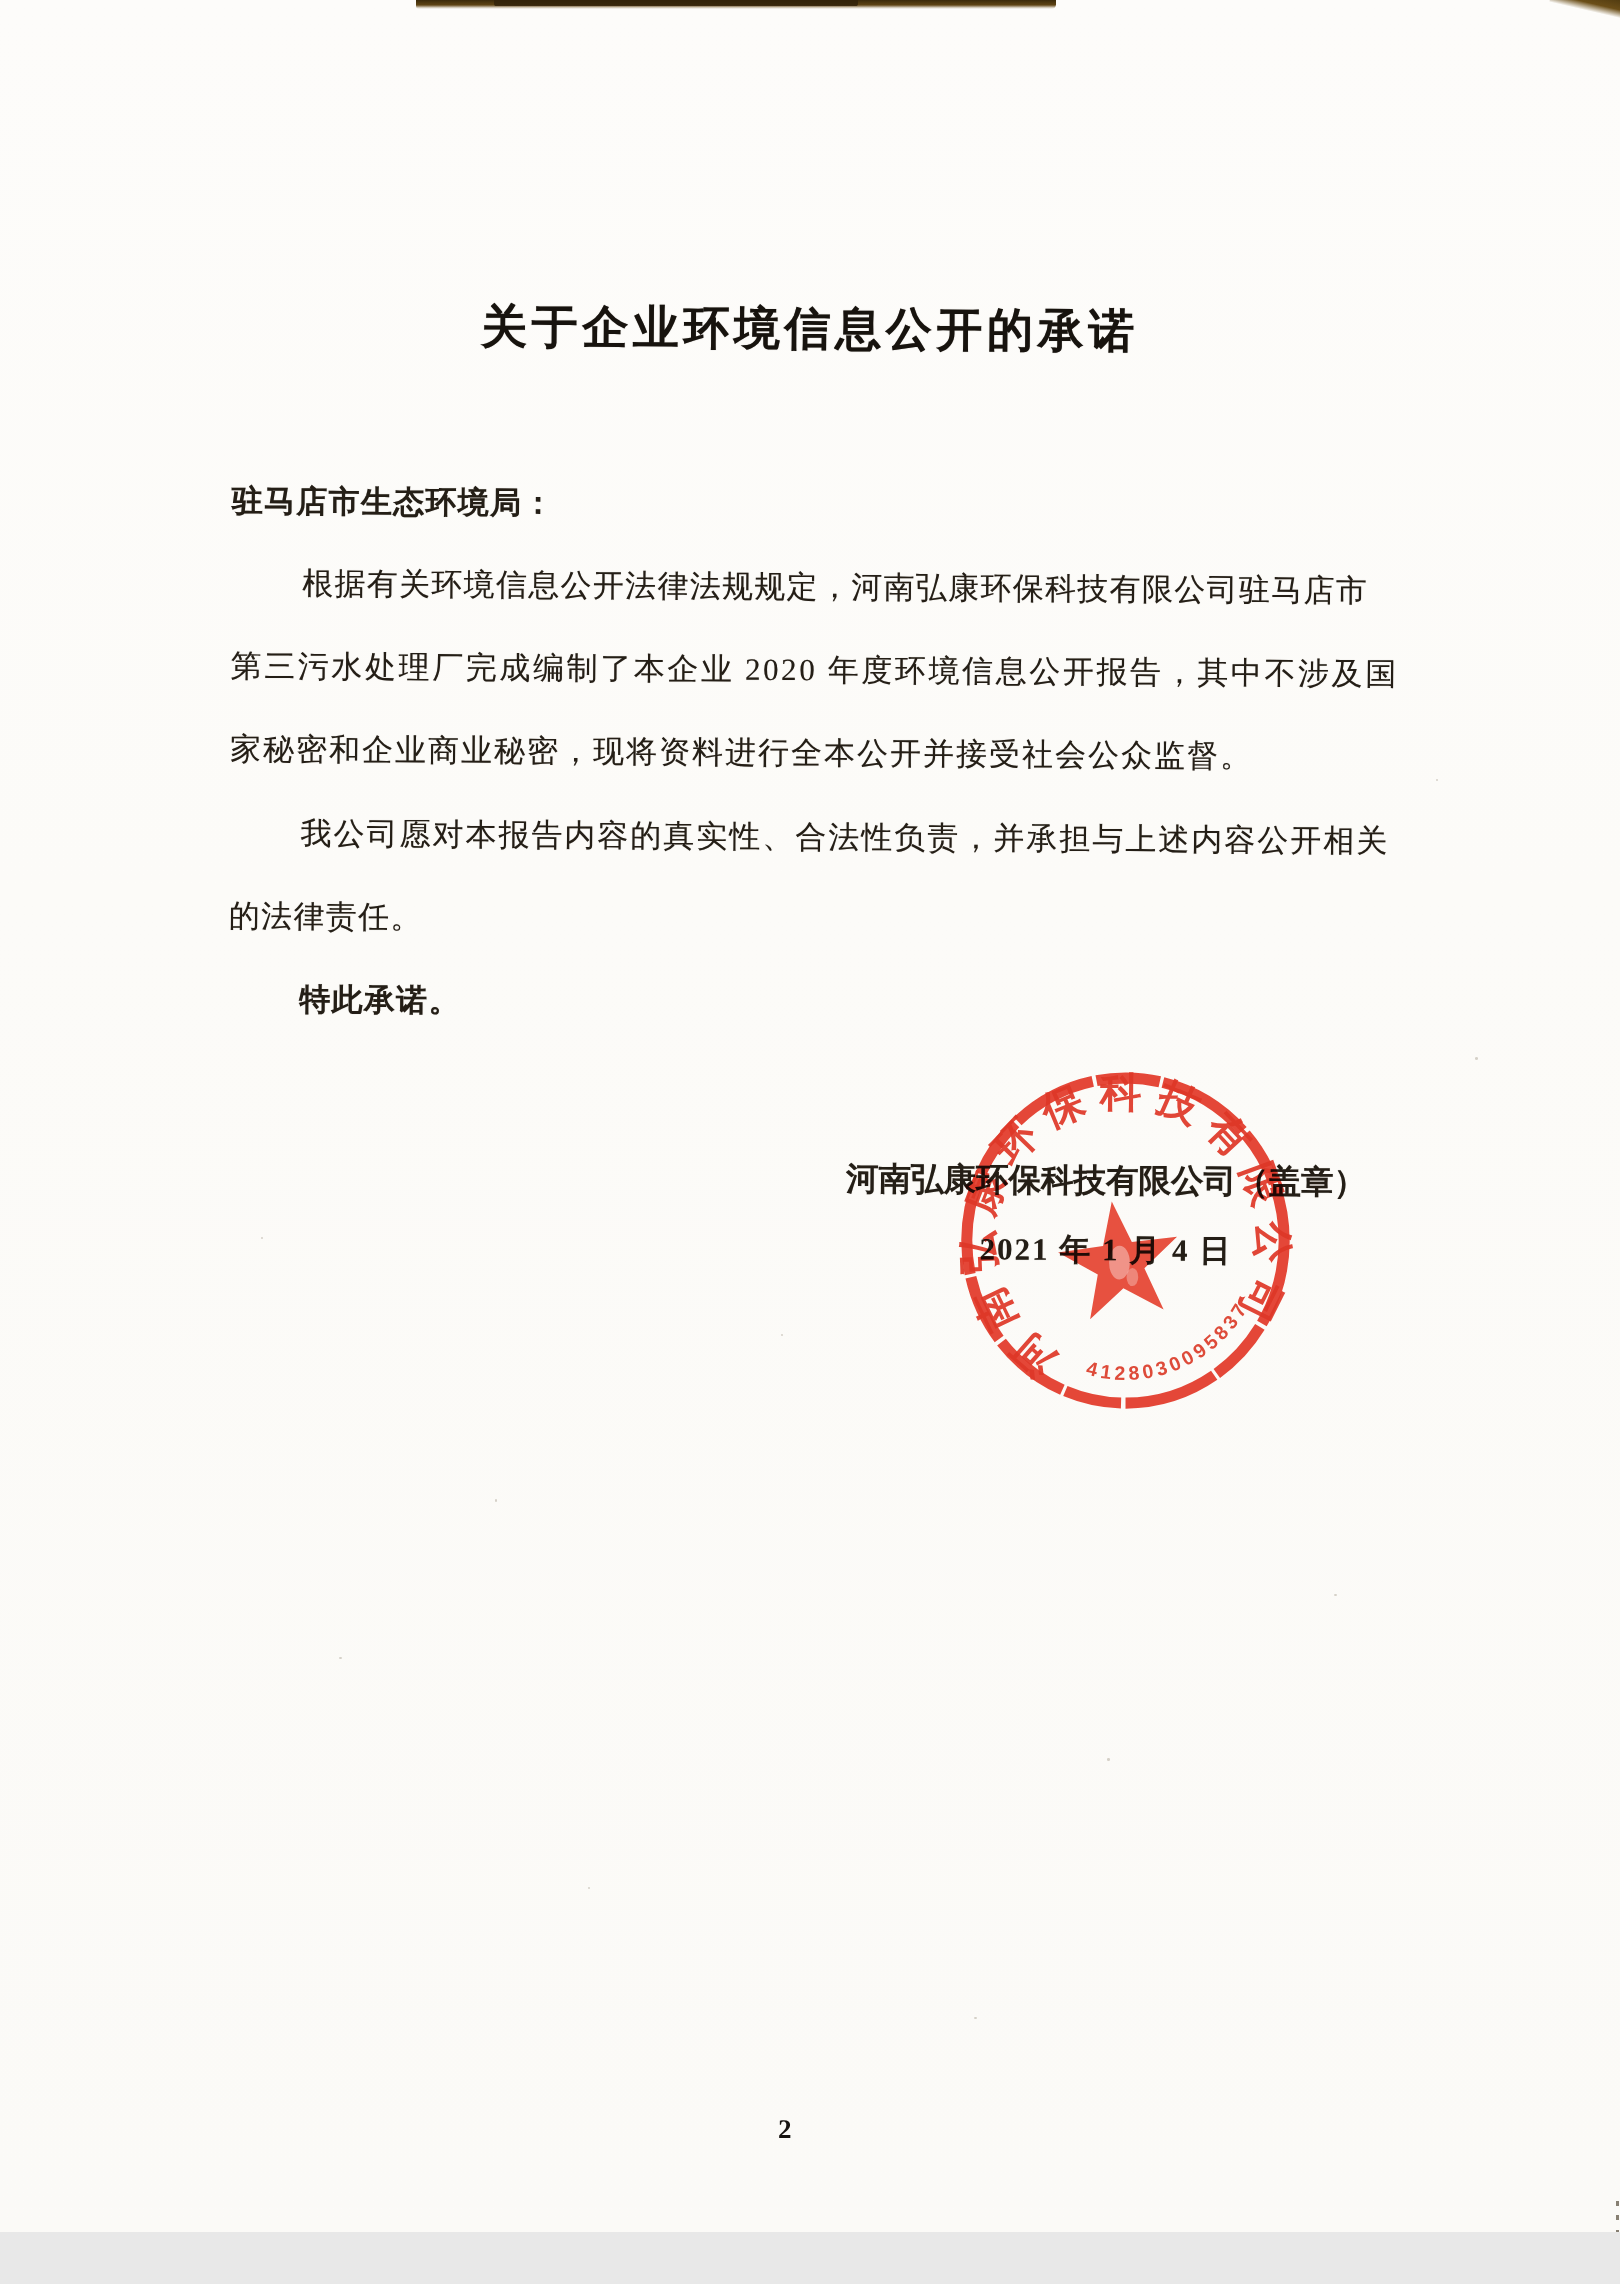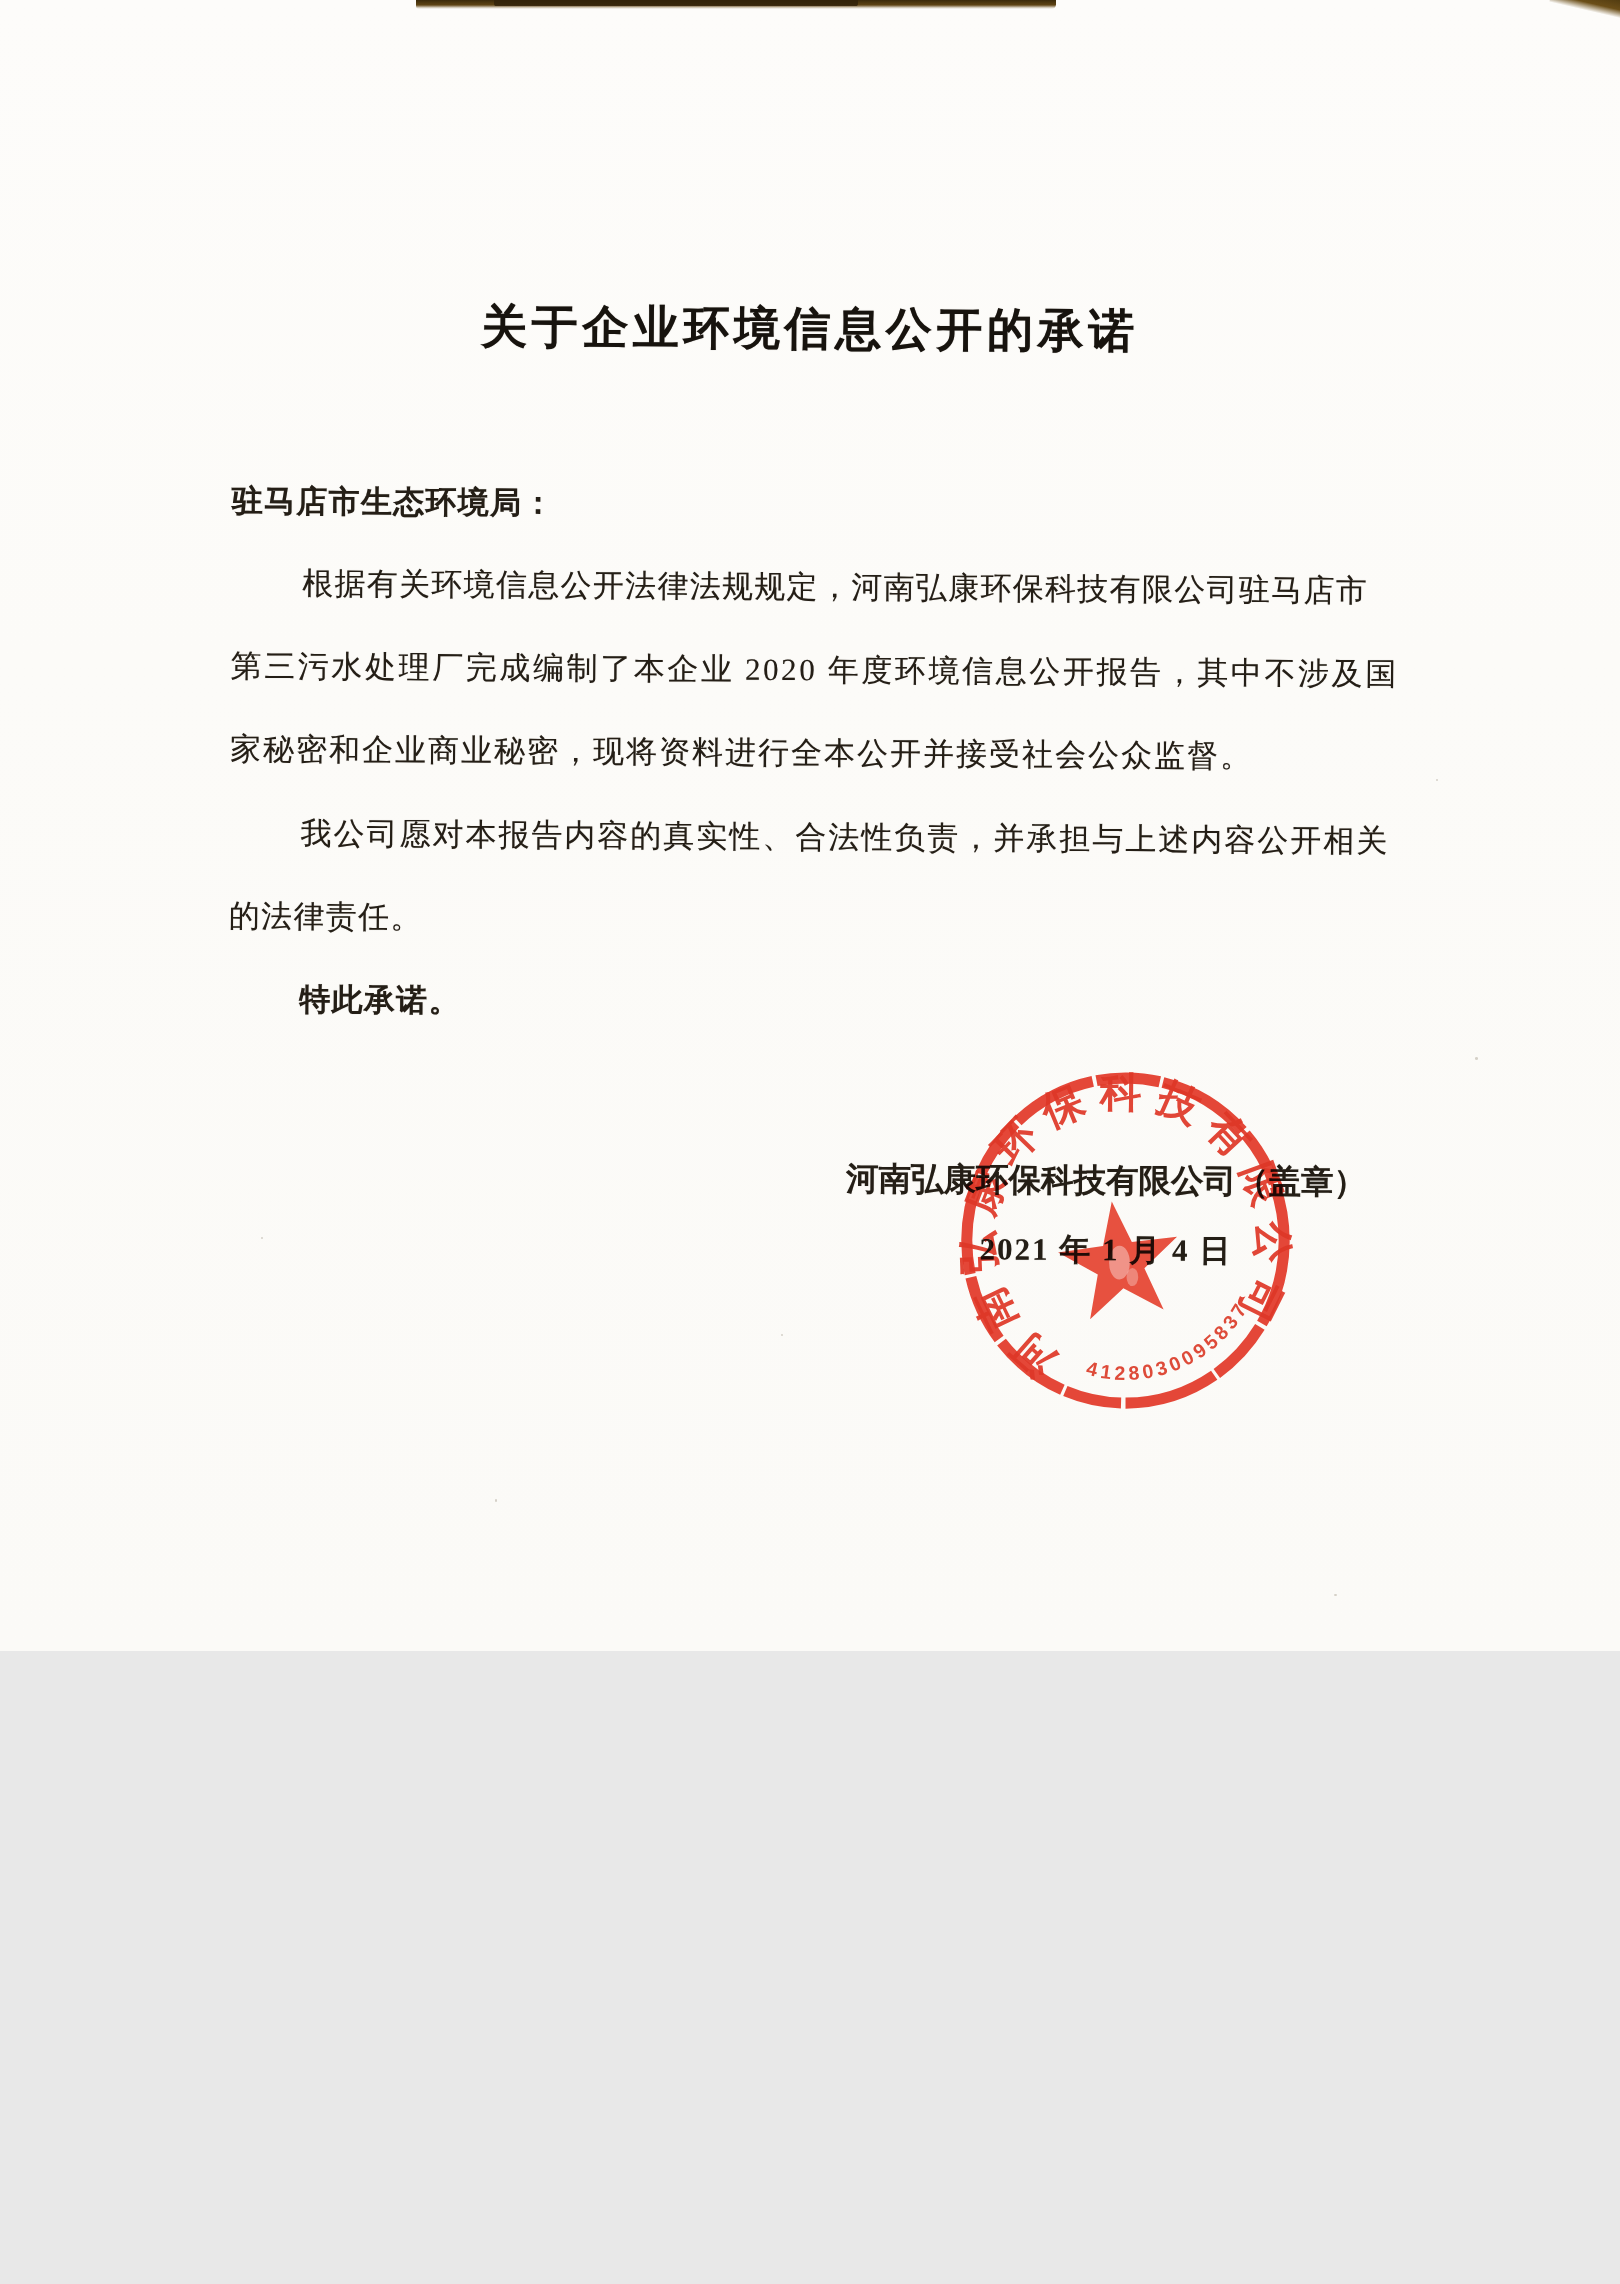--- a/index.html
+++ b/index.html
@@ -3,21 +3,21 @@
 <meta charset="utf-8">
 <style>
   html, body {
     margin: 0;
     padding: 0;
     background: #e8e8e8;
   }
   .page {
     position: relative;
     width: 1620px;
-    height: 1651px;
+    height: 2232px;
     margin: 0 auto;
     background: linear-gradient(180deg, #fdfcfa 0%, #fcfbf8 40%, #fbfaf7 100%);
     overflow: hidden;
     font-family: "Liberation Serif", serif;
     color: #241e16;
   }
   
   .top-strip {
     position: absolute;
     left: 416px; top: 0;

